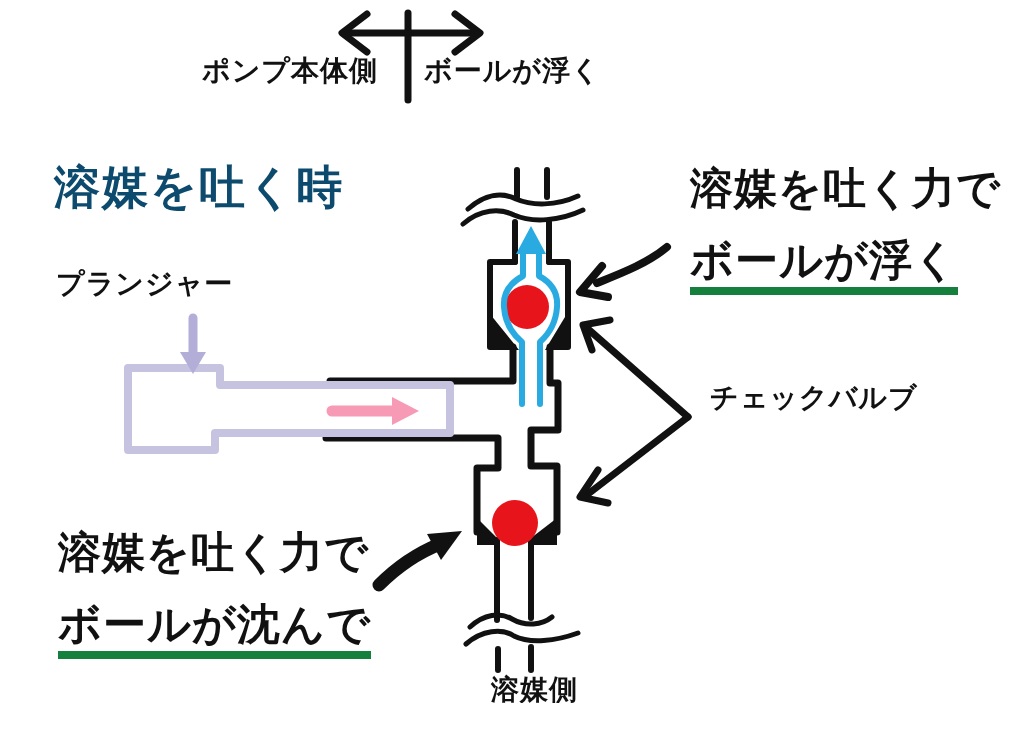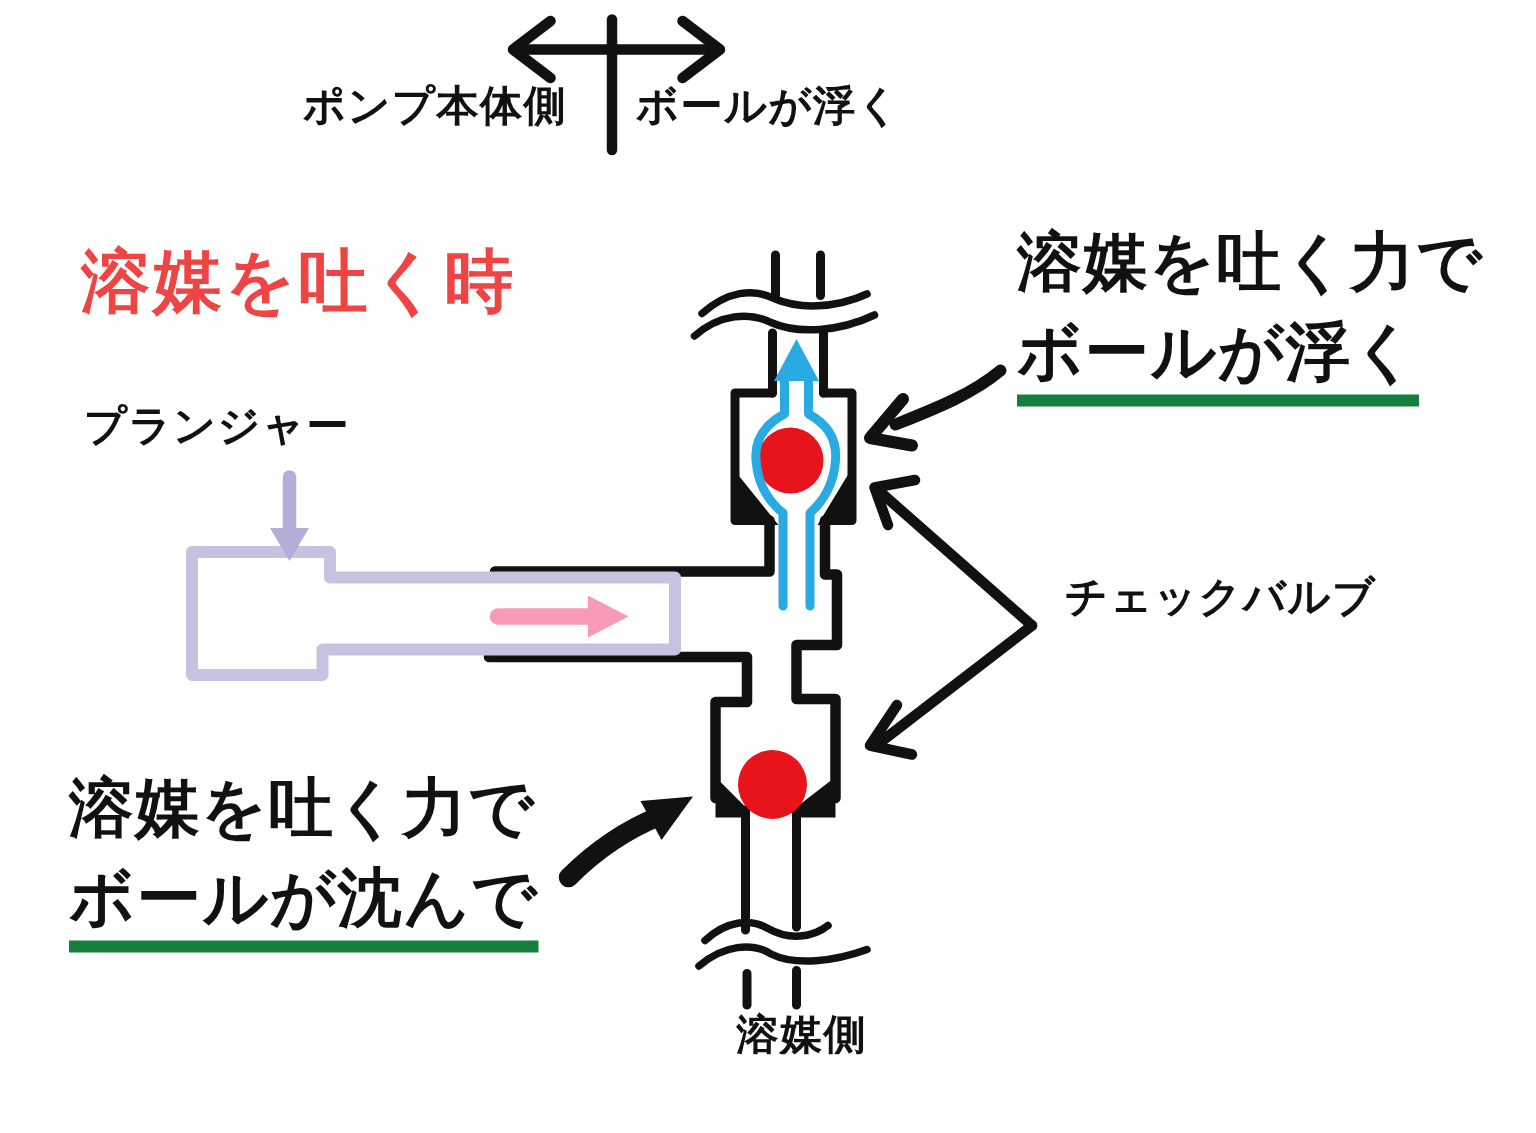--- a/index.html
+++ b/index.html
@@ -4,21 +4,21 @@
 <style>
   html,body{margin:0;padding:0;background:#fff;}
   .stage{position:relative;width:1024px;height:703px;background:#ffffff;overflow:hidden;
          font-family:"Liberation Sans","DejaVu Sans",sans-serif;color:#111;}
   .stage svg{position:absolute;left:0;top:0;}
   .lbl{position:absolute;font-weight:bold;white-space:nowrap;line-height:1.1;}
   .sm{font-size:28px;letter-spacing:1px;}
   .title{font-size:46px;letter-spacing:2px;}
   .note{font-size:43px;letter-spacing:1px;line-height:60px;}
   .u{display:inline-block;border-bottom:8px solid #15803d;padding-bottom:1px;line-height:52px;}
-  .note div{margin:0;font-family:Liberation Serif, serif;}
+  .note div{margin:12px;}
 </style>
 </head>
 <body>
 
 <div class="stage">
 
   <svg width="1024" height="755" viewBox="0 0 1024 755">
 
     <g fill="none" stroke-linecap="round" stroke-linejoin="round" stroke="#111111">
 
@@ -93,21 +93,21 @@
       <path d="M 523,254 V 276 C 508,284 503,295 504,307 C 505,322 511,333 522,342 V 404"></path>
       <path d="M 539,254 V 276 C 554,284 558,295 557,307 C 556,322 550,333 540,342 V 404"></path>
       <polygon points="531,226 516,254 546,254" stroke="none" fill="#29abe2"></polygon>
     </g>
   </svg>
 
   <div class="lbl sm" style="left:202px;top:56px;">ポンプ本体側</div>
   <div class="lbl sm" style="left:424px;top:56px;">ボールが浮く</div>
 
 
-  <div class="lbl title" style="left: 54px; top: 162px; color: #ef4444;">溶媒を吐く時</div>
+  <div class="lbl title" style="left: 54px; top: 162px; color: #0c4a6e;">溶媒を吐く時</div>
 
   <div class="lbl note" style="left:678px;top:146px;">
     <div>溶媒を吐く力で</div>
     <div><span class="u">ボールが浮く</span></div>
   </div>
 
   <div class="lbl sm" style="left:56px;top:269px;">プランジャー</div>
 
   <div class="lbl sm" style="left:710px;top:383px;">チェックバルブ</div>
 

